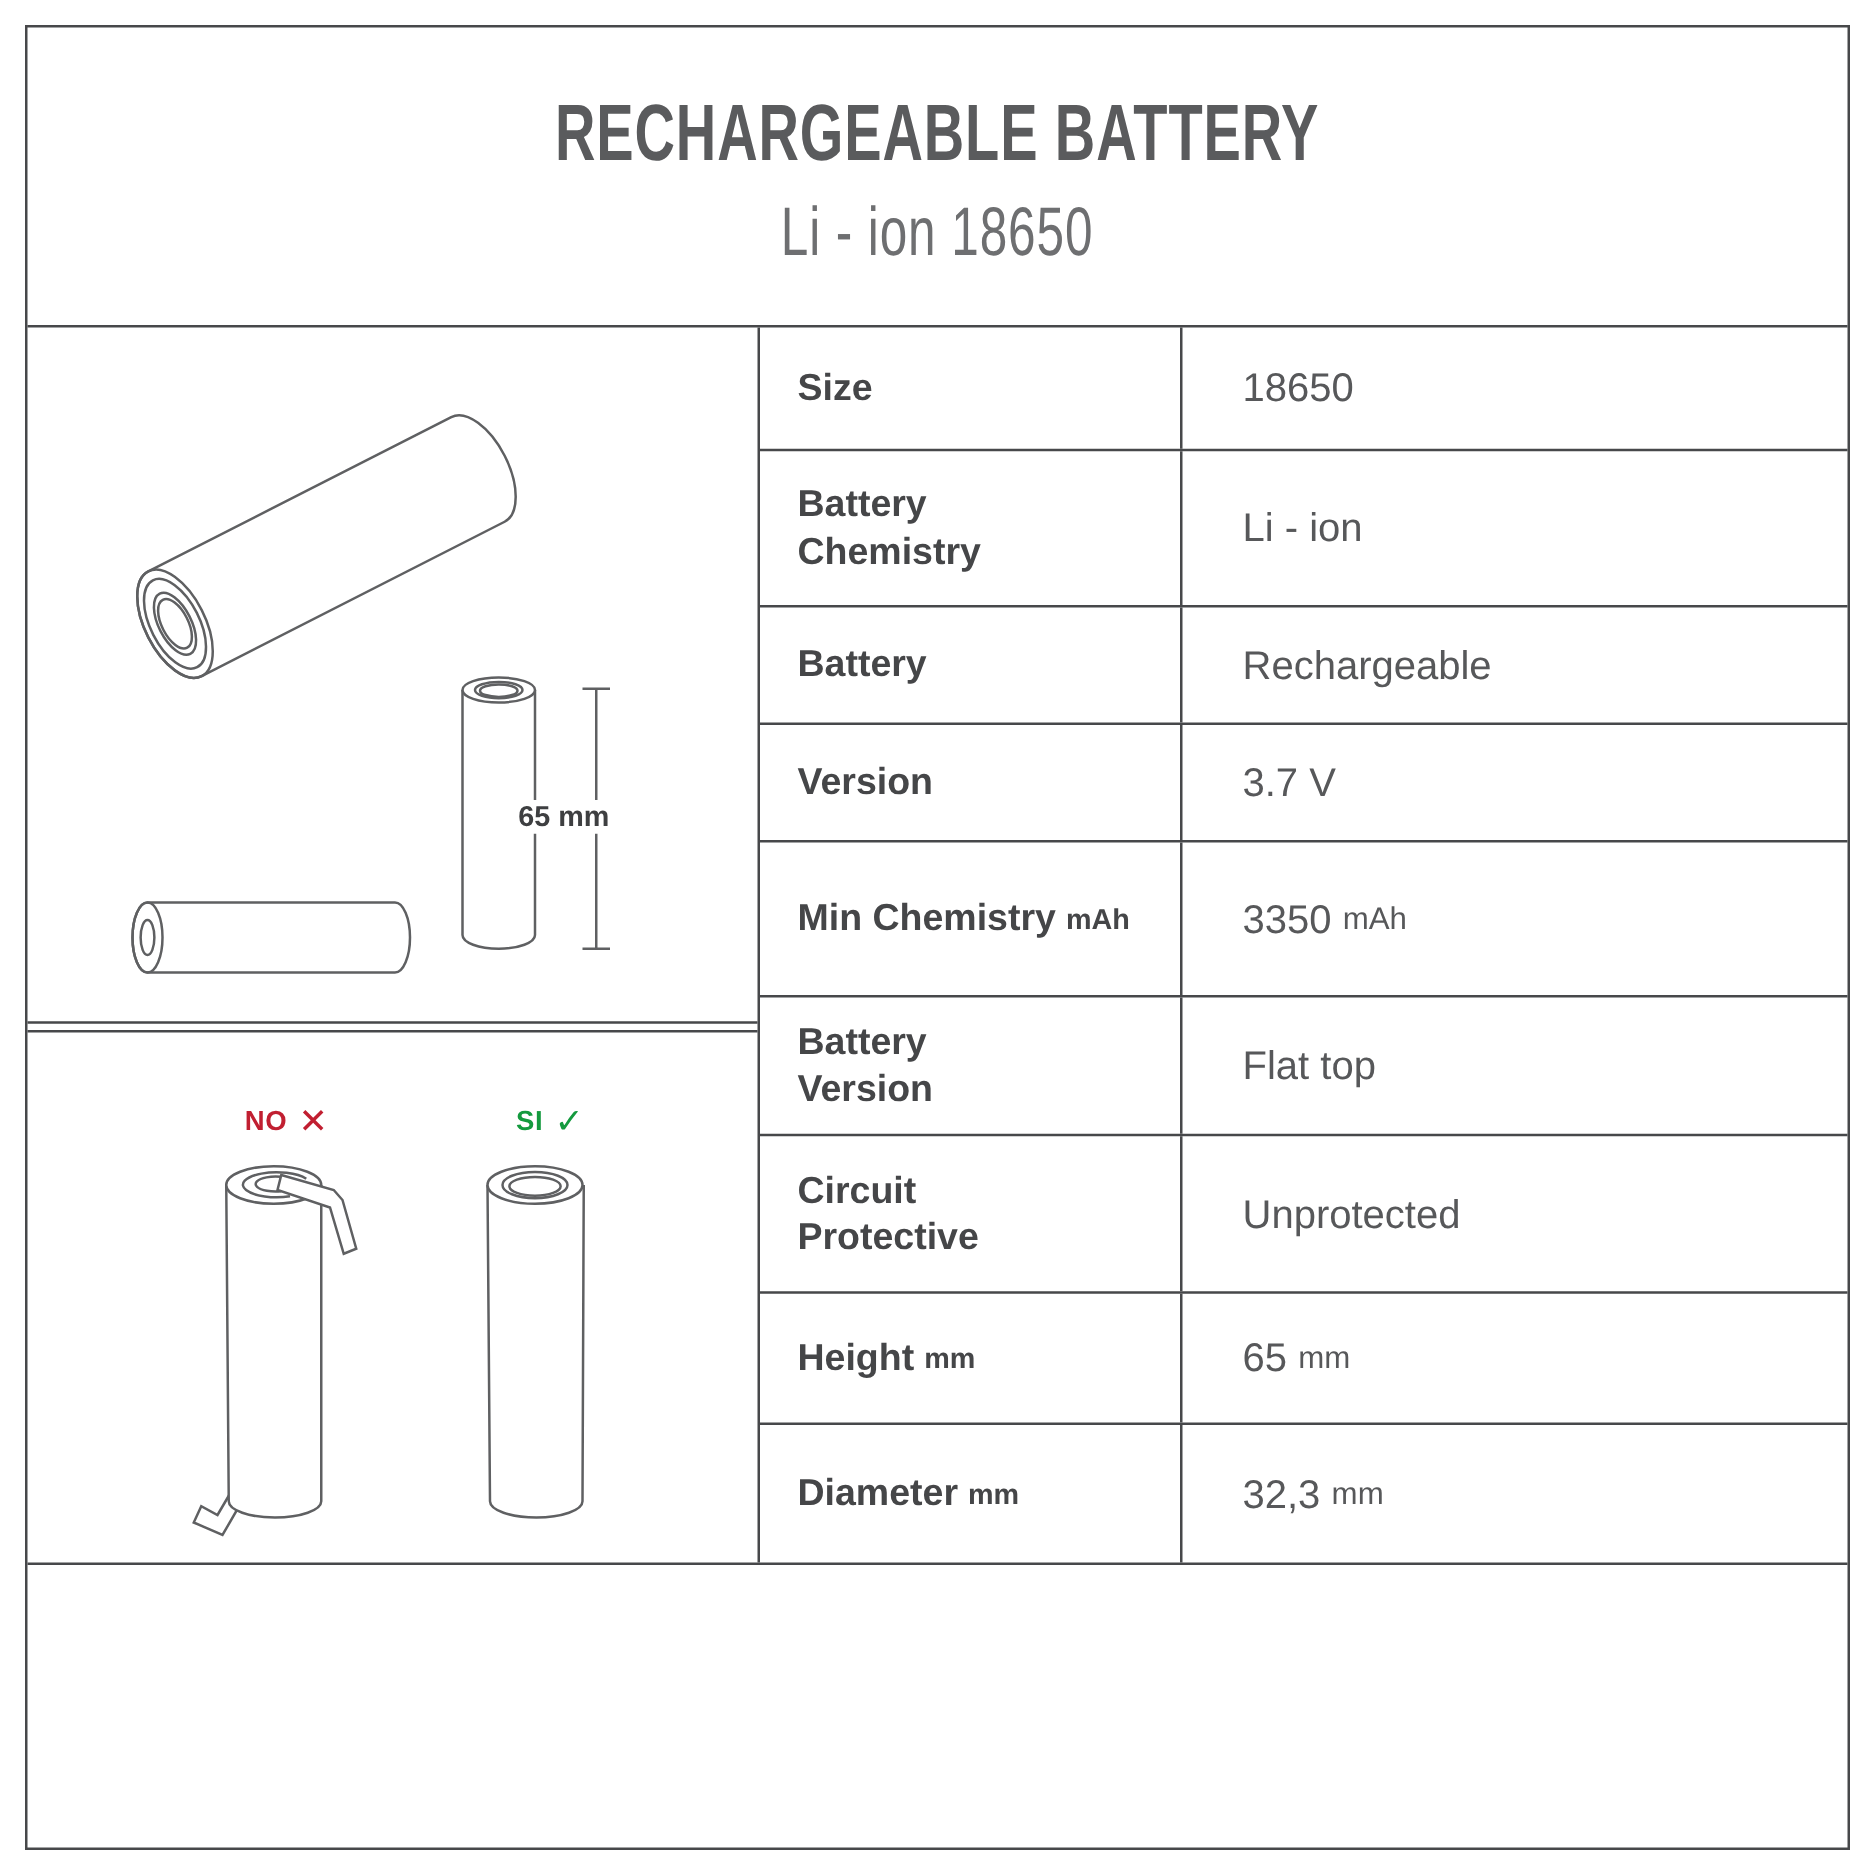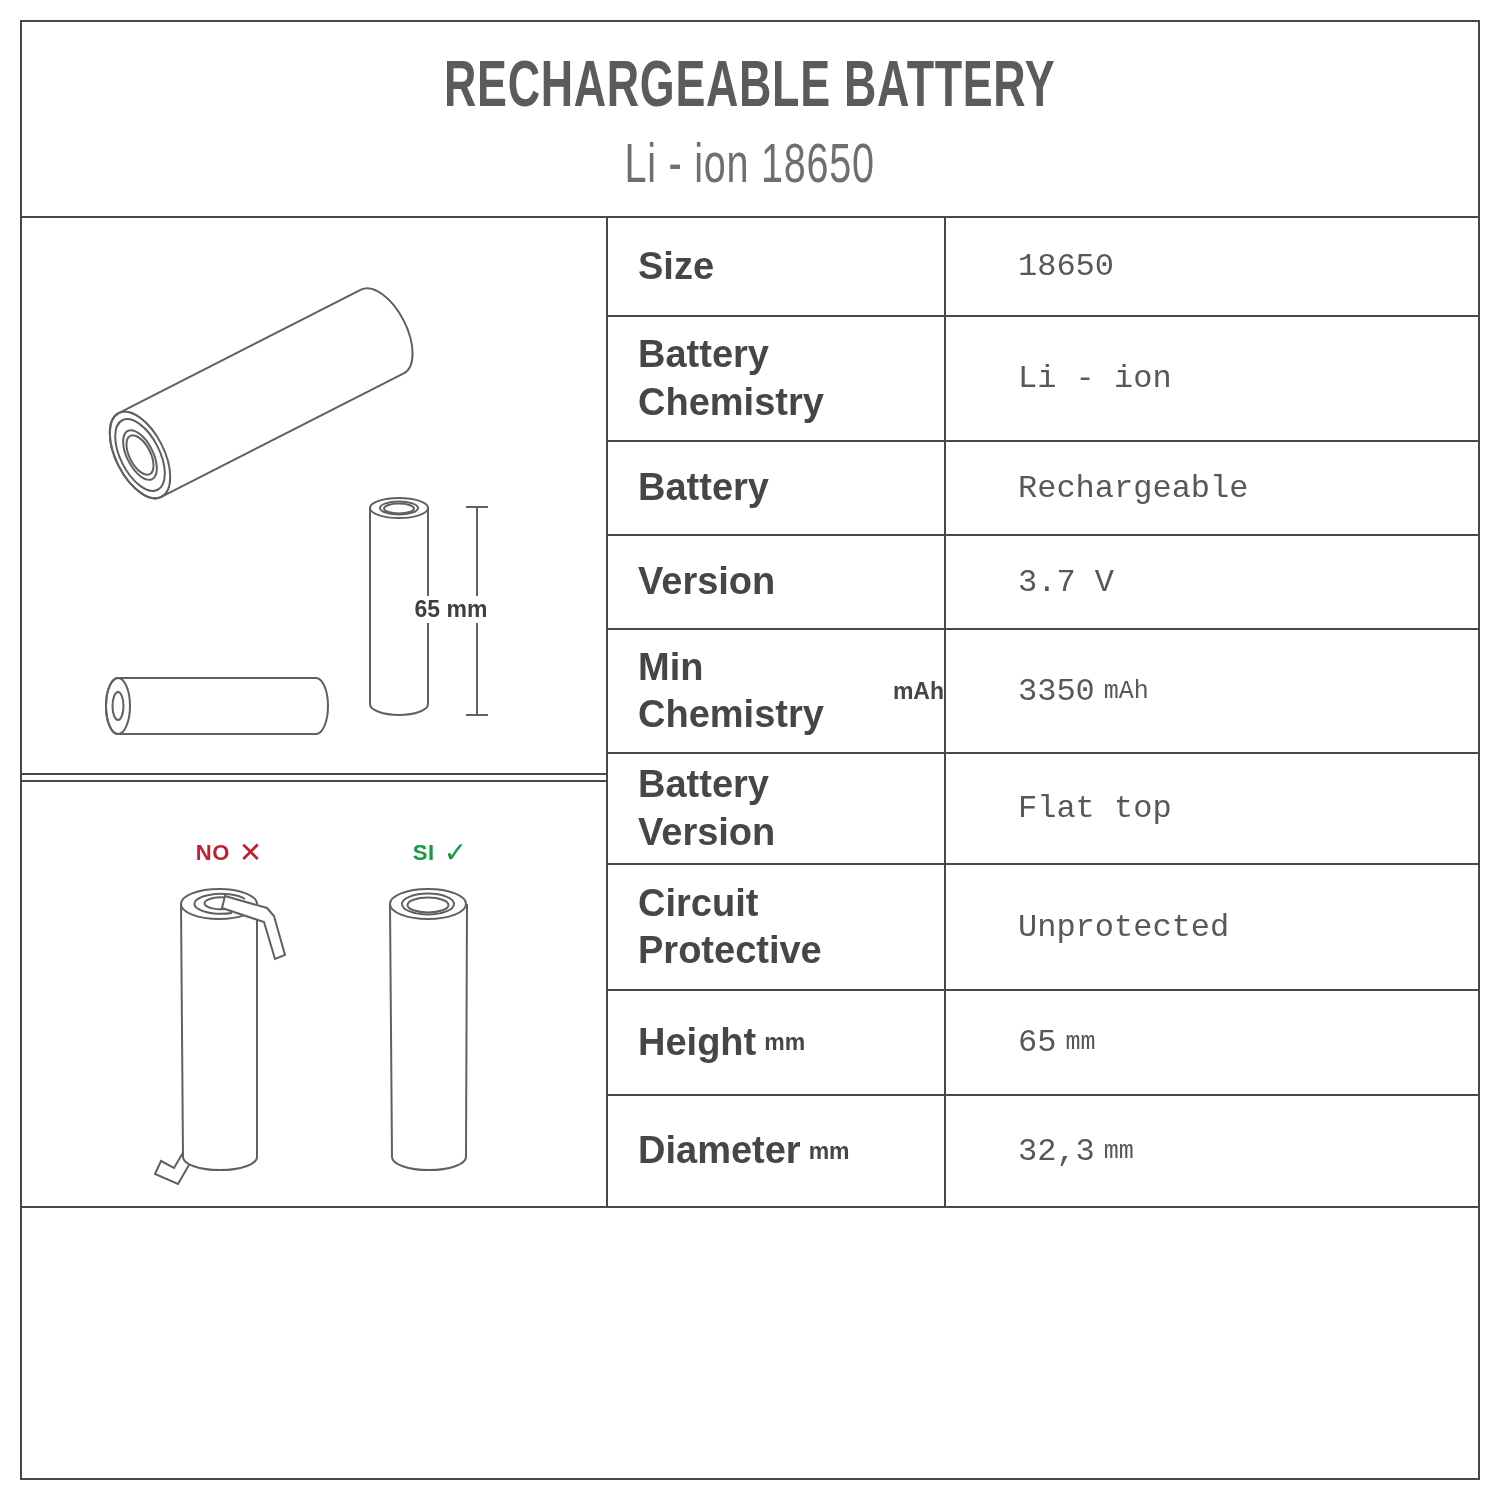--- a/index.html
+++ b/index.html
@@ -7,21 +7,21 @@
     position:relative;width:1500px;height:1500px;background:#ffffff;
     font-family:"Liberation Sans","DejaVu Sans",sans-serif;
     color:#4e4f51;overflow:hidden;
   }
   .frame{
     position:absolute;left:20px;top:20px;width:1456px;height:1456px;
     border:2px solid #47484a;background:#ffffff;
   }
   
   .header{
-    height:196px;border-bottom:2px solid #47484a;
+    height:240px;border-bottom:2px solid #47484a;
     display:flex;flex-direction:column;align-items:center;justify-content:center;
     gap:10px;padding-top:4px;box-sizing:border-box;
   }
   .title{
     font-size:64px;font-weight:bold;color:#5a5b5d;letter-spacing:1px;
     display:inline-block;transform:scaleX(0.70);transform-origin:center;white-space:nowrap;
   }
   .subtitle{
     font-size:55px;font-weight:400;color:#6e6f71;letter-spacing:1px;
     display:inline-block;transform:scaleX(0.72);transform-origin:center;white-space:nowrap;
@@ -54,24 +54,24 @@
   .row:nth-child(5){height:124px;}
   .row:nth-child(6){height:111px;}
   .row:nth-child(7){height:126px;}
   .row:nth-child(8){height:105px;}
   .row:nth-child(9){height:110px;border-bottom:none;}
   .cell-label{
     width:338px;box-sizing:border-box;border-right:2px solid #47484a;
     display:flex;align-items:center;padding-left:30px;
   }
   .cell-label .lbl{
-    font-size:38px;font-weight:bold;color:#454648;line-height:1.25;white-space:pre-line;
+    font-size:30px;font-weight:bold;color:#454648;line-height:1.25;white-space:pre-line;
   }
   .cell-label .unit{font-size:23px;font-weight:bold;color:#454648;margin-left:8px;}
-  .cell-value{flex:1;display:flex;align-items:center;padding-left:72px;font-family:Liberation Mono, monospace;}
+  .cell-value{flex:1;display:flex;align-items:center;padding-left:48px;}
   .cell-value .val{font-size:32px;font-weight:400;color:#57585a;}
   .cell-value .unit{font-size:25px;font-weight:400;color:#57585a;margin-left:9px;}
   
   .bottom-strip{height:268px;}
   
   .draw{stroke:#5f6062;stroke-width:2;fill:none;}
   .draw-fill{stroke:#5f6062;stroke-width:2;fill:#ffffff;}
 </style>
 </head>
 <body>

